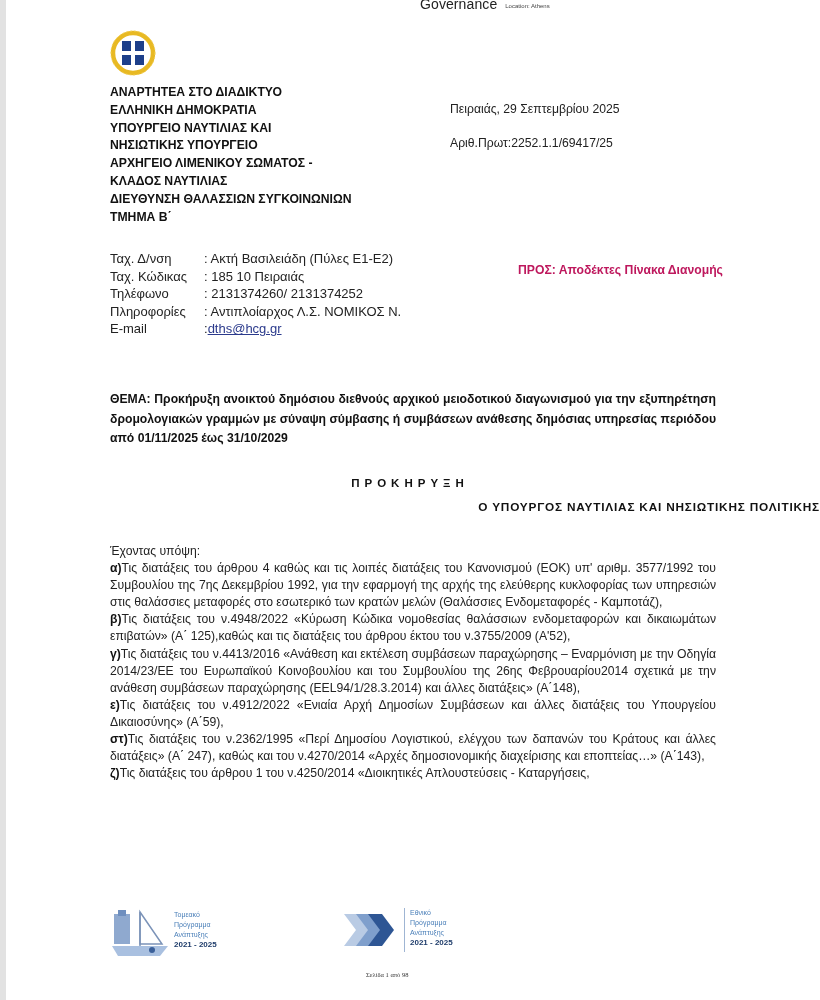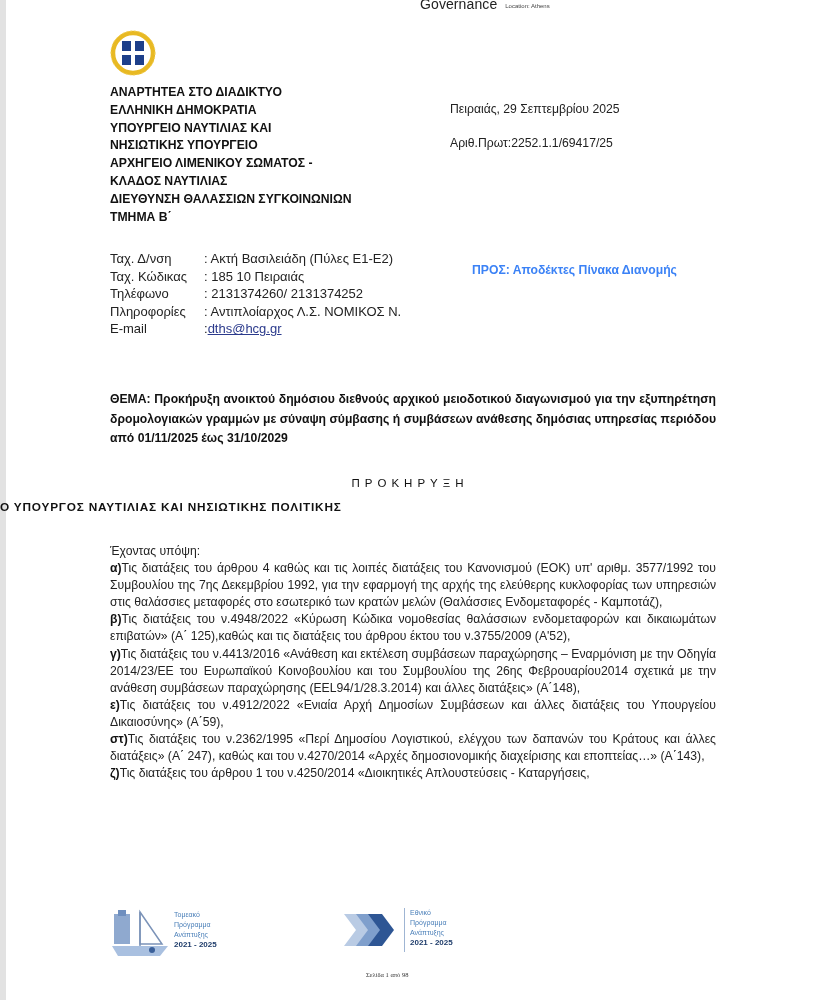--- a/index.html
+++ b/index.html
@@ -10,24 +10,24 @@
     .gov-word { font-size: 14px; color: #222; letter-spacing: 0.1px; }
     .loc-badge { font-size: 6px; color: #444; padding-bottom: 3px; }
     .emblem { position: absolute; left: 110px; top: 30px; width: 46px; height: 46px; }
     .issuer { position: absolute; left: 110px; top: 84px; font-weight: bold; font-size: 12.2px; line-height: 17.8px; color: #111; }
     .meta-right { position: absolute; left: 450px; top: 102px; font-size: 12.2px; color: #222; }
     .meta-right div { height: 34px; }
     .contact { position: absolute; left: 110px; top: 250px; font-size: 13px; line-height: 17.6px; color: #222; }
     .contact-row { display: flex; }
     .contact-label { width: 94px; }
     .contact-val.link { color: #2b3a8c; text-decoration: underline; }
-    .recipient { position: absolute; left: 428px; top: 263px; font-weight: bold; font-size: 12.2px; color: #3b82f6; padding-left: 44px; }
+    .recipient { position: absolute; left: 474px; top: 263px; font-weight: bold; font-size: 12.2px; color: #be185d; padding-left: 44px; }
     .subject { position: absolute; left: 110px; top: 390px; width: 606px; font-weight: bold; font-size: 12.2px; line-height: 19.5px; text-align: justify; color: #111; }
-    .heading1 { position: absolute; left: 0; width: 820px; top: 477px; text-align: center; font-weight: normal; font-size: 11.5px; letter-spacing: 5px; color: #111; }
-    .heading2 { position: absolute; left: 0; width: 820px; top: 500px; text-align: left; font-weight: bold; font-size: 11.8px; letter-spacing: 0.8px; color: #111; }
+    .heading1 { position: absolute; left: 0; width: 820px; top: 477px; text-align: center; font-weight: bold; font-size: 11.5px; letter-spacing: 5px; color: #111; }
+    .heading2 { position: absolute; left: 0; width: 820px; top: 500px; text-align: right; font-weight: bold; font-size: 11.8px; letter-spacing: 0.8px; color: #111; }
     .body-text { position: absolute; left: 110px; top: 543px; width: 606px; font-size: 12.2px; line-height: 17.1px; text-align: justify; color: #222; }
     .body-text p { margin: 0; }
     .body-text b { color: #111; }
     .footer-logos { position: absolute; top: 908px; left: 110px; width: 480px; height: 80px; }
     .logo-left { position: absolute; left: 0; top: 0; display: flex; gap: 4px; }
     .logo-boat { width: 60px; height: 52px; }
     .logo-left-text { font-size: 7px; line-height: 10px; color: #4a7fb8; margin-top: 2px; }
     .logo-left-text .yr { color: #1f3d6b; font-weight: bold; font-size: 8px; }
     .logo-right { position: absolute; left: 232px; top: 0; display: flex; gap: 6px; }
     .logo-chev { width: 56px; height: 44px; }

